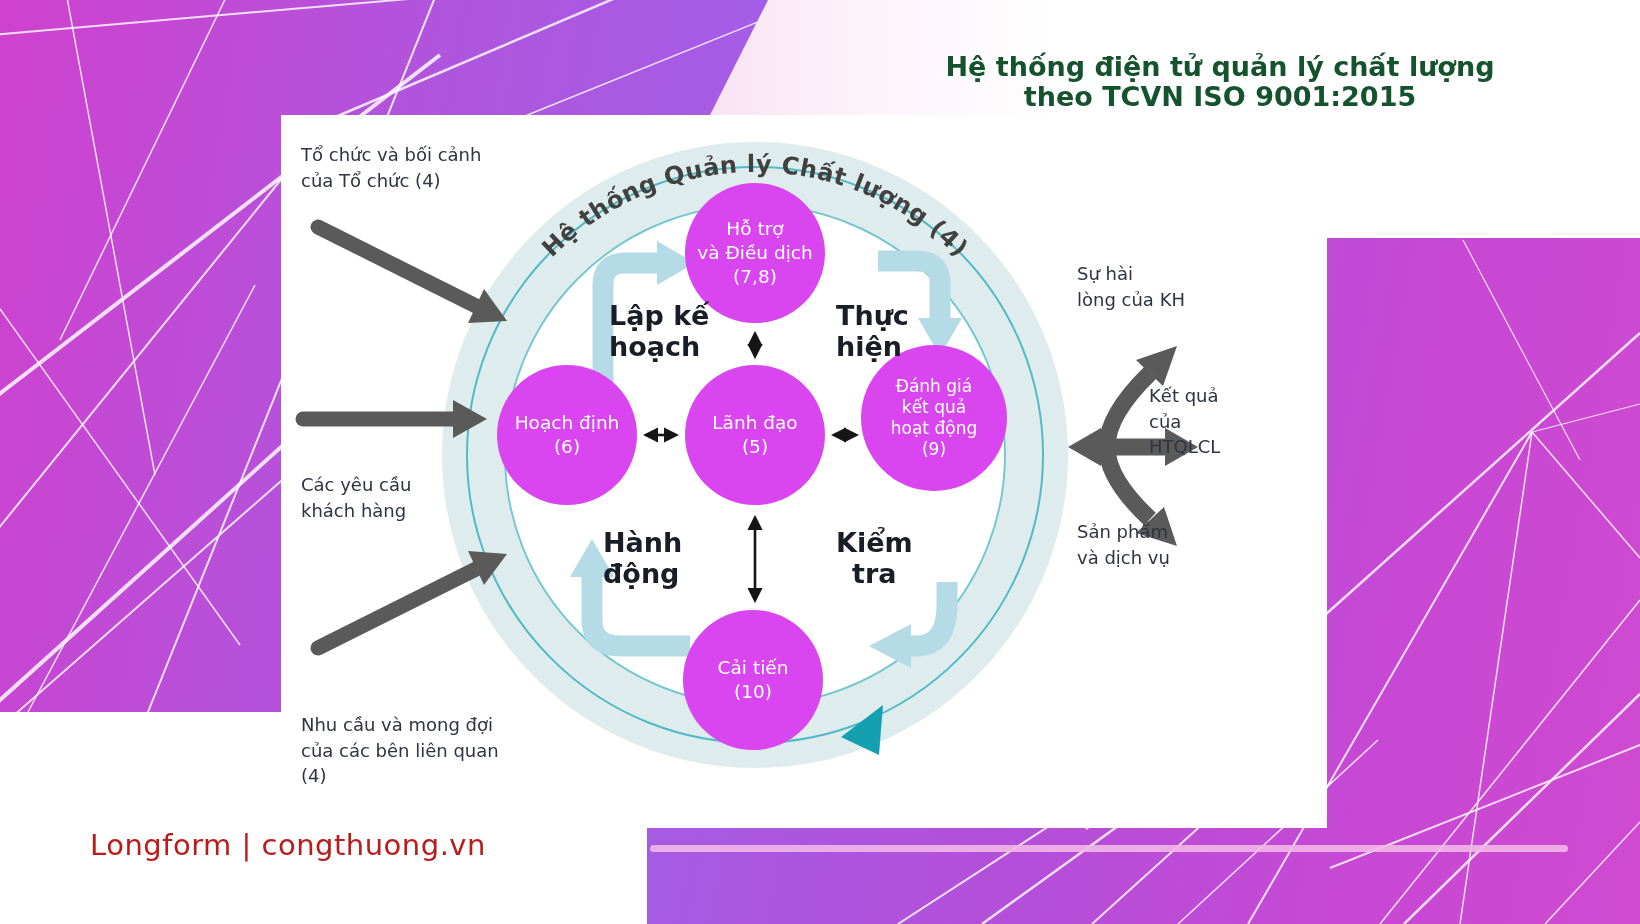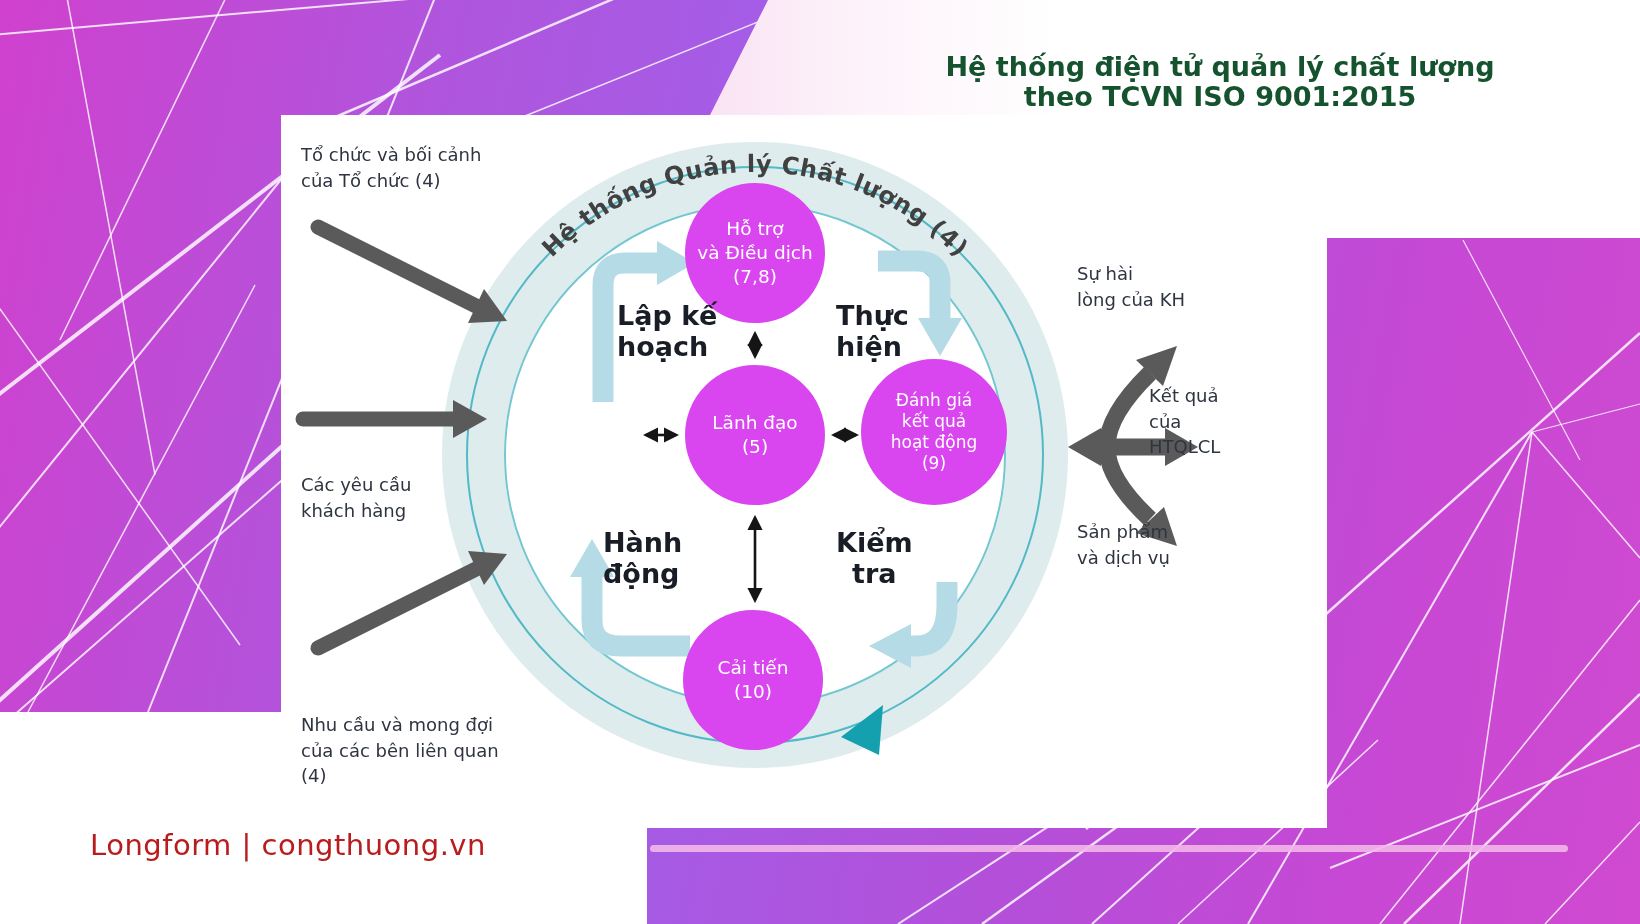--- a/index.html
+++ b/index.html
@@ -28,26 +28,26 @@
   #diagram{left:281px;top:115px;width:1046px;height:713px;}
   #diagram svg{position:absolute;left:0;top:0;}
 
   .node{position:absolute;background:#d946ef;border-radius:50%;
         display:flex;flex-direction:column;align-items:center;justify-content:center;
         color:#ffffff;text-align:center;font-size:18.5px;line-height:1.3;}
   .node span{display:block;}
   #node-support{left:404px;top:68px;width:140px;height:140px;}
   #node-planning{left:216px;top:250px;width:140px;height:140px;}
   #node-leadership{left:404px;top:250px;width:140px;height:140px;}
-  #node-evaluation{left:580px;top:244px;width:146px;height:146px;font-size:17px;line-height:1.25;}
+  #node-evaluation{left:580px;top:230px;width:146px;height:146px;font-size:17px;line-height:1.25;}
   #node-improvement{left:402px;top:495px;width:140px;height:140px;}
 
   .cycle-lbl{position:absolute;font-weight:bold;font-size:27px;line-height:1.14;color:#191d26;}
   .cycle-lbl span{display:block;}
-  #lbl-plan{left:336px;top:186px;}
+  #lbl-plan{left:328px;top:186px;}
   #lbl-do{left:555px;top:186px;}
   #lbl-act{left:322px;top:413px;}
   #lbl-check{left:555px;top:413px;text-align:center;}
 
   .side-lbl{position:absolute;font-size:18px;line-height:1.42;color:#2e3440;}
   .side-lbl span{display:block;}
   #in-1{left:20px;top:27px;}
   #in-2{left:20px;top:357px;}
   #in-3{left:20px;top:597px;}
   #out-1{left:796px;top:146px;}
@@ -151,20 +151,24 @@
       <line x1="365" y1="320" x2="395" y2="320" marker-start="url(#ab)" marker-end="url(#ab)"></line>
       <line x1="553" y1="320" x2="575" y2="320" marker-start="url(#ab)" marker-end="url(#ab)"></line>
     </g>
   </svg>
 
   <div class="node" id="node-support">
     <span>Hỗ trợ</span>
     <span>và Điều dịch</span>
     <span>(7,8)</span>
   </div>
+  <div class="node" id="node-planning">
+    <span>Hoạch định</span>
+    <span>(6)</span>
+  </div>
   <div class="node" id="node-leadership">
     <span>Lãnh đạo</span>
     <span>(5)</span>
   </div>
   <div class="node" id="node-evaluation">
     <span>Đánh giá</span>
     <span>kết quả</span>
     <span>hoạt động</span>
     <span>(9)</span>
   </div>

